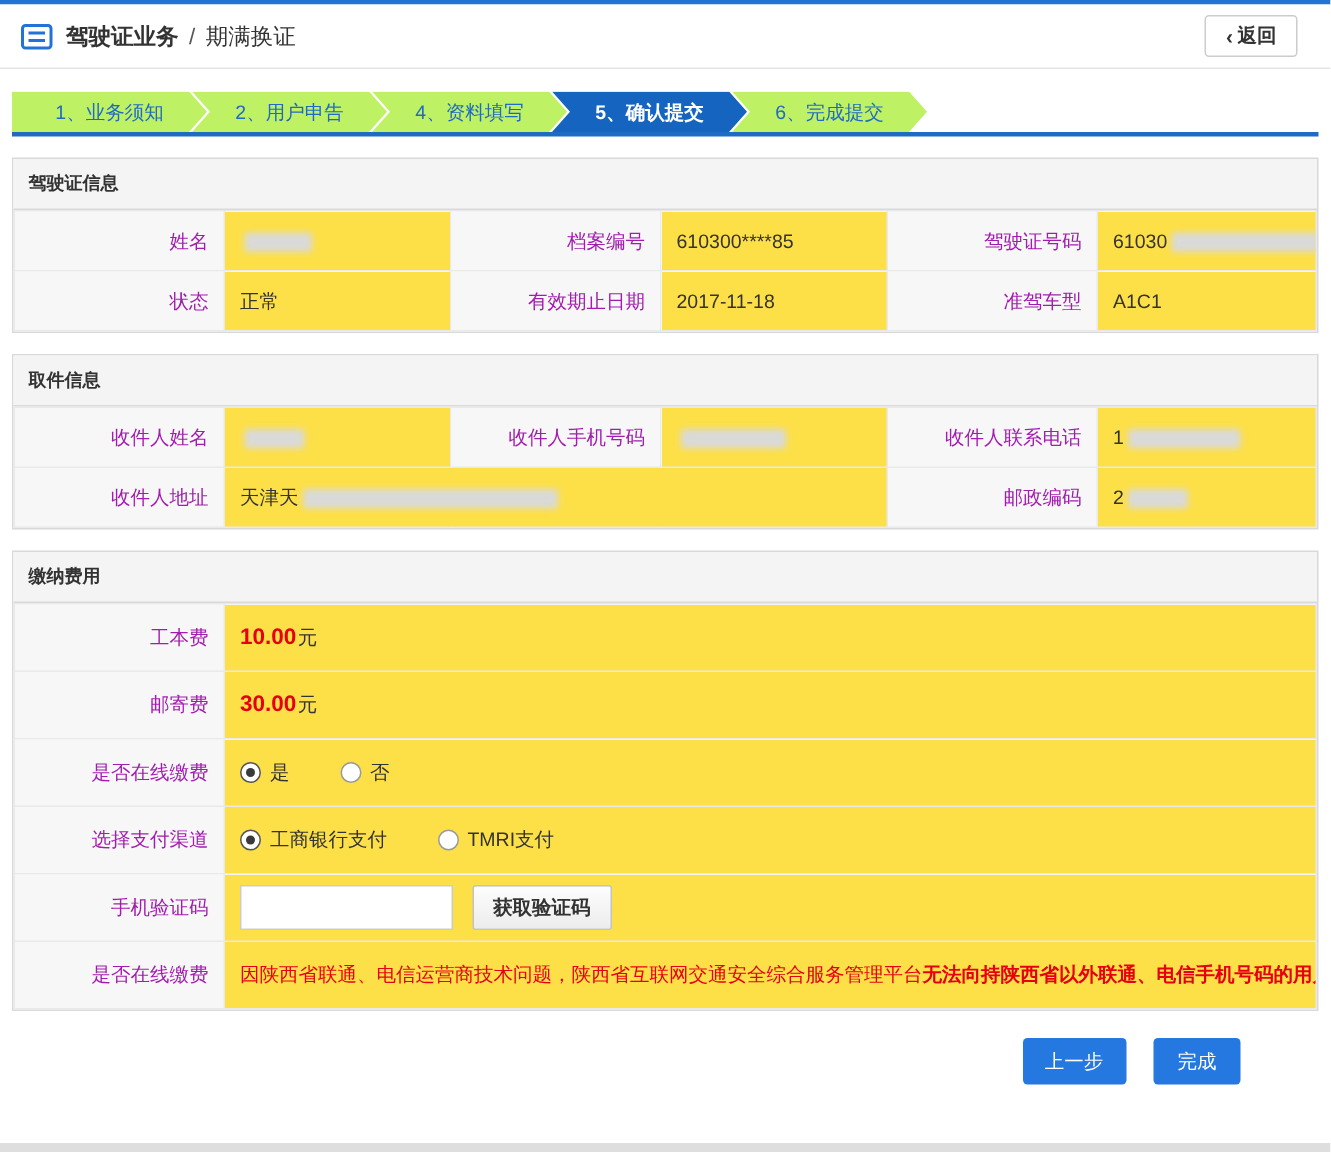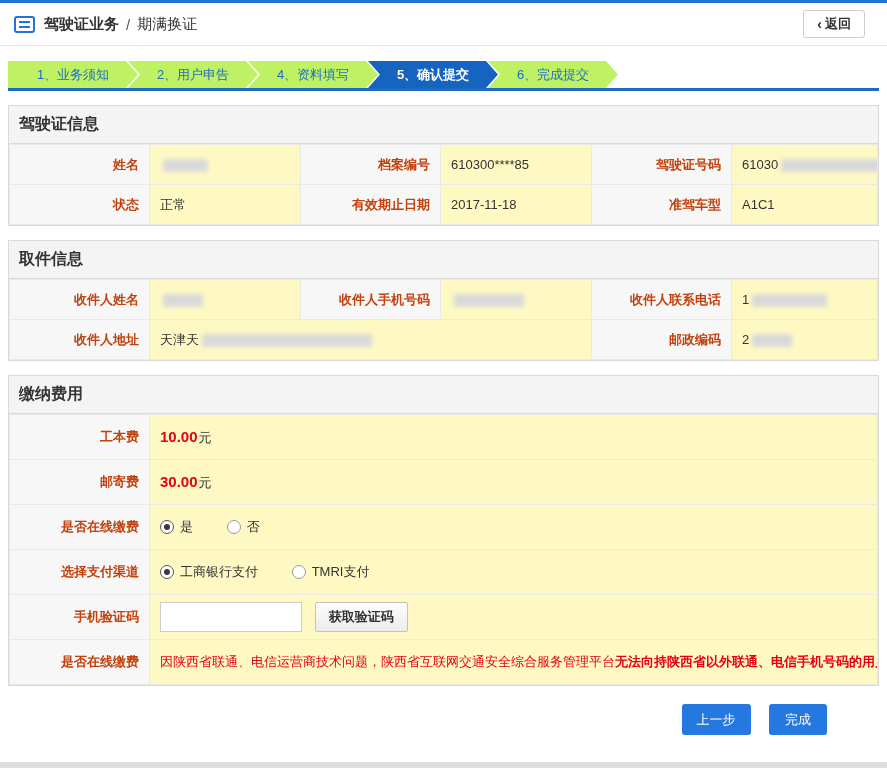--- a/index.html
+++ b/index.html
@@ -30,26 +30,26 @@
   .steps{display:flex;margin:15px 8px 0;border-bottom:3px solid #1f6bc4}
   .step{width:130px;height:27px;line-height:27px;text-align:center;font-size:13px;color:#1f6bc4;
     background:#bef264;margin-left:-10px;cursor:pointer;
     clip-path:polygon(0 0,calc(100% - 12px) 0,100% 50%,calc(100% - 12px) 100%,0 100%,12px 50%)}
   .step:first-child{margin-left:0;
     clip-path:polygon(0 0,calc(100% - 12px) 0,100% 50%,calc(100% - 12px) 100%,0 100%)}
   .step.active{background:#1565c0;color:#ffffff;font-weight:bold}
   
   .panel{margin:14px 8px 0;border:1px solid #d9d9d9;background:#fff}
   .panel-head{background:#f4f4f4;border-bottom:1px solid #d9d9d9;padding:8px 10px;
-    font-size:16px;font-weight:bold;color:#333}
+    font-size:12px;font-weight:bold;color:#333}
   table.grid{width:100%;border-collapse:collapse;table-layout:fixed}
   table.grid td{border:1px solid #e9e9e9;font-size:13px;height:40px;padding:2px 10px;
     vertical-align:middle;overflow:hidden;white-space:nowrap}
-  td.lbl{background:#f7f7f7;font-weight:bold;text-align:right;color:#c2410c}
-  td.val{background:#fef9c3;text-align:left}
+  td.lbl{background:#f7f7f7;font-weight:normal;text-align:right;color:#a21caf}
+  td.val{background:#fde047;text-align:left}
   
   table.fees td{height:45px}
   .fee-amount{color:#e60012;font-weight:bold;font-size:15px}
   .fee-unit{color:#333;font-size:13px;margin-left:1px}
   .opt{margin-right:30px;font-size:13px;cursor:pointer;display:inline-flex;align-items:center}
   .radio{display:inline-block;width:14px;height:14px;border:1px solid #9a9a9a;border-radius:50%;
     background:#fff;margin-right:6px;position:relative;flex:none}
   .radio.checked{border-color:#555}
   .radio.checked::after{content:"";position:absolute;left:3px;top:3px;width:6px;height:6px;
     border-radius:50%;background:#3a3a3a}

